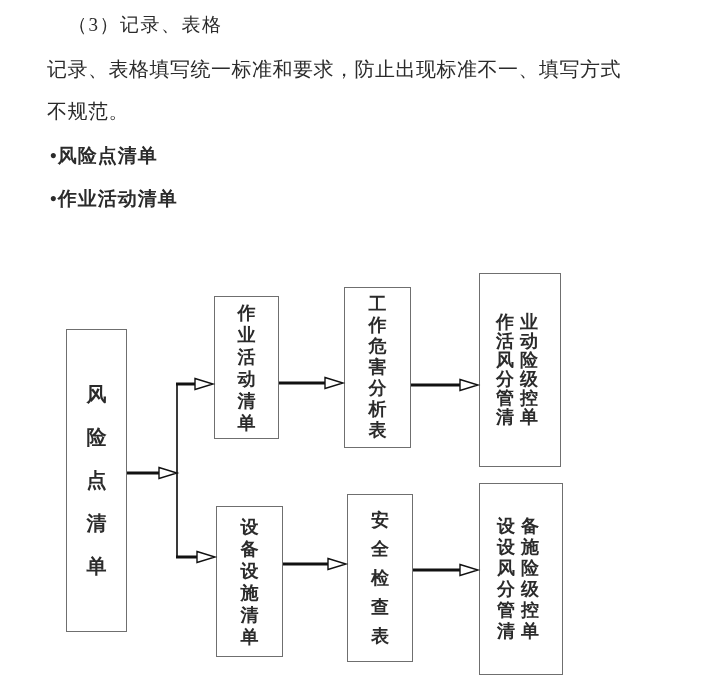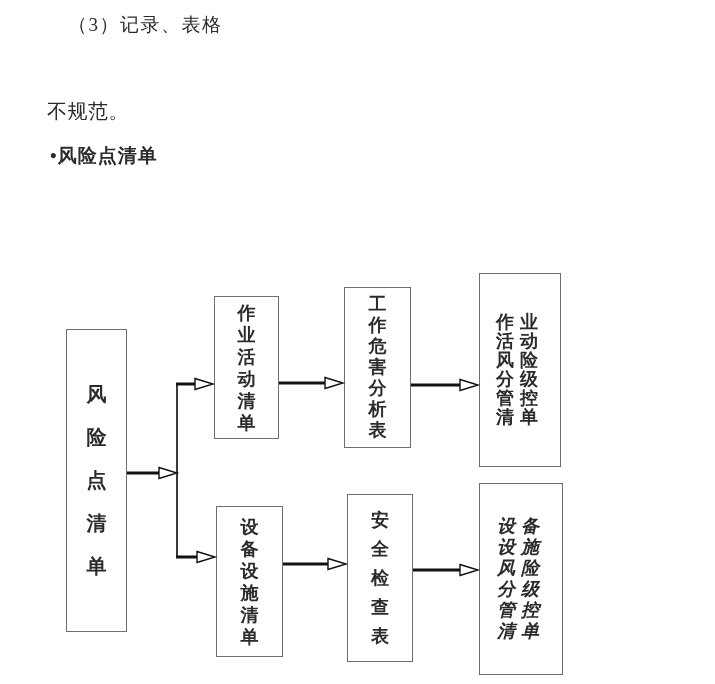--- a/index.html
+++ b/index.html
@@ -34,38 +34,40 @@
   .node-b .lbl { line-height:22px; }
   .node-c { left:216px; top:506px; width:67px; height:151px; }
   .node-c .lbl { line-height:22px; }
   .node-d { left:344px; top:287px; width:67px; height:161px; }
   .node-d .lbl { line-height:21px; }
   .node-e { left:347px; top:494px; width:66px; height:168px; }
   .node-e .lbl { line-height:29px; }
   .node-f { left:479px; top:273px; width:82px; height:194px; }
   .node-f .lbl { line-height:19px; letter-spacing:6px; }
   .node-g { left:479px; top:483px; width:84px; height:192px; }
-  .node-g .lbl { line-height:21px; letter-spacing:6px;font-style:italic; }
+  .node-g .lbl { line-height:21px; letter-spacing:6px; }
 
   .vline {
     position:absolute; left:176px; top:383px; height:174px; width:0;
     border-left:2px solid #3a3a3a;
   }
   svg.arrow { position:absolute; overflow:visible; }
   svg.arrow line    { stroke:var(--arrow,#111); stroke-width:3; }
   svg.arrow polygon { fill:#ffffff; stroke:var(--arrow,#111); stroke-width:1.4; }
 </style>
 </head>
 <body>
 
 <div class="canvas" style="--bg: #ffffff; --text: #2b2b2b; --border: #6f6f6f; --arrow: #111111;">
 
   <div class="abs page-title">（3）记录、表格</div>
+  <div class="abs para-line-1">记录、表格填写统一标准和要求，防止出现标准不一、填写方式</div>
   <div class="abs para-line-2">不规范。</div>
   <div class="abs bullet bullet-1">•风险点清单</div>
+  <div class="abs bullet bullet-2">•作业活动清单</div>
 
   <div>
 
     <div class="node node-a">
       <span class="lbl">风
 险
 点
 清
 单</span>
     </div>

